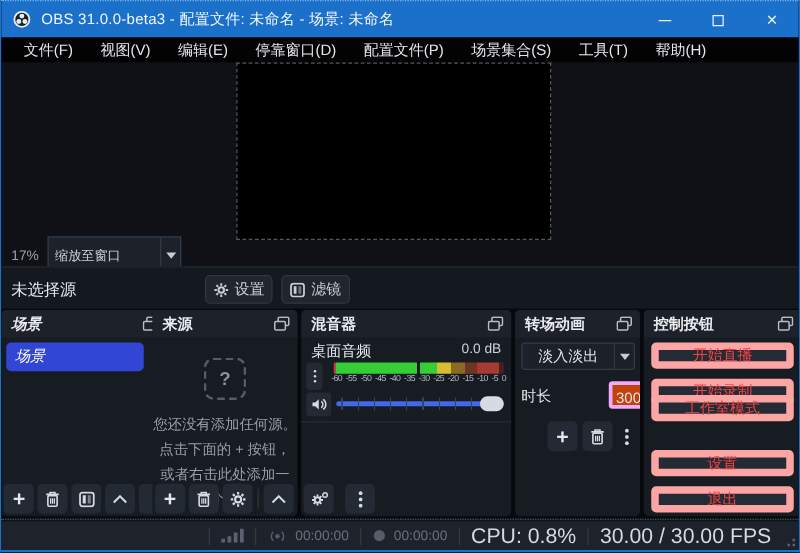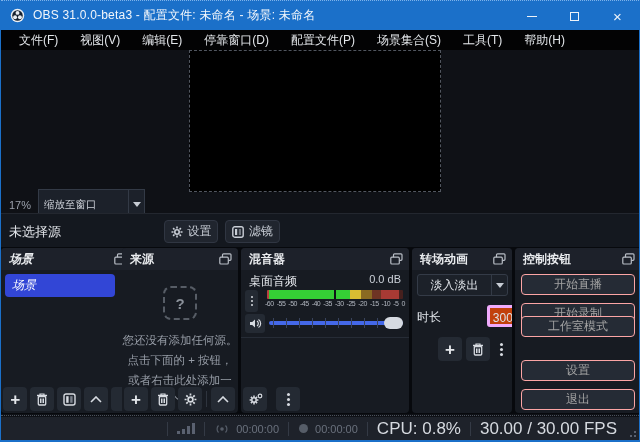--- a/index.html
+++ b/index.html
@@ -96,22 +96,22 @@
     border-radius:3px; display:flex;margin-left:44px; }
   .spin .val { flex:1; font-size:12px; color:#dfe3e8; text-align:center; line-height:20px; }
   .spin-arrows { width:14px; border-left:1px dotted #4a5260; display:flex; flex-direction:column; }
   .spin-arrows div { flex:1; display:flex; align-items:center; justify-content:center; }
   .spin-arrows div + div { border-top:1px dotted #4a5260; }
   .tri-up-s { width:0; height:0; border-left:3px solid transparent; border-right:3px solid transparent; border-bottom:4px solid #c7ccd4; }
   .tri-dn-s { width:0; height:0; border-left:3px solid transparent; border-right:3px solid transparent; border-top:4px solid #c7ccd4; }
   .tr-btns { position:absolute; left:26px; top:89px; display:flex; gap:4px; align-items:center; }
   .tbtn.narrow { width:15px; }
   
-  .ctl-btn { position:absolute; left:6px; width:114px; height:21px; background:#252b35; border:1px solid #fca5a5; border-radius:4px;
-    font-size:12px; color:#a3a3a3; display:flex; align-items:center; justify-content:center; }
+  .ctl-btn { position:absolute; left:6px; width:114px; height:21px; background:#252b35; border:6px solid #fca5a5; border-radius:4px;
+    font-size:12px; color:#ef4444; display:flex; align-items:center; justify-content:center; }
   
   .splitter { position:absolute; left:0; top:415px; width:100%; border-top:1px dotted #4a515b; }
   .statusbar { position:absolute; left:0; top:417px; width:100%; height:23px; background:#1e222a;
     display:flex; align-items:center; justify-content:flex-end; }
   .sb-sep { width:1px; height:14px; background:#343a45; margin:0 9px; }
   .sb-dim { font-size:11px; color:#6a717d; }
   .sb-bright { font-size:17px; color:#d6dae0; }
   .sigbars { display:flex; align-items:flex-end; gap:2px; height:11px; }
   .sigbars i { width:3px; background:#5a6170; }
   .grip { width:14px; height:14px; margin:4px 2px 0 6px; position:relative; }

